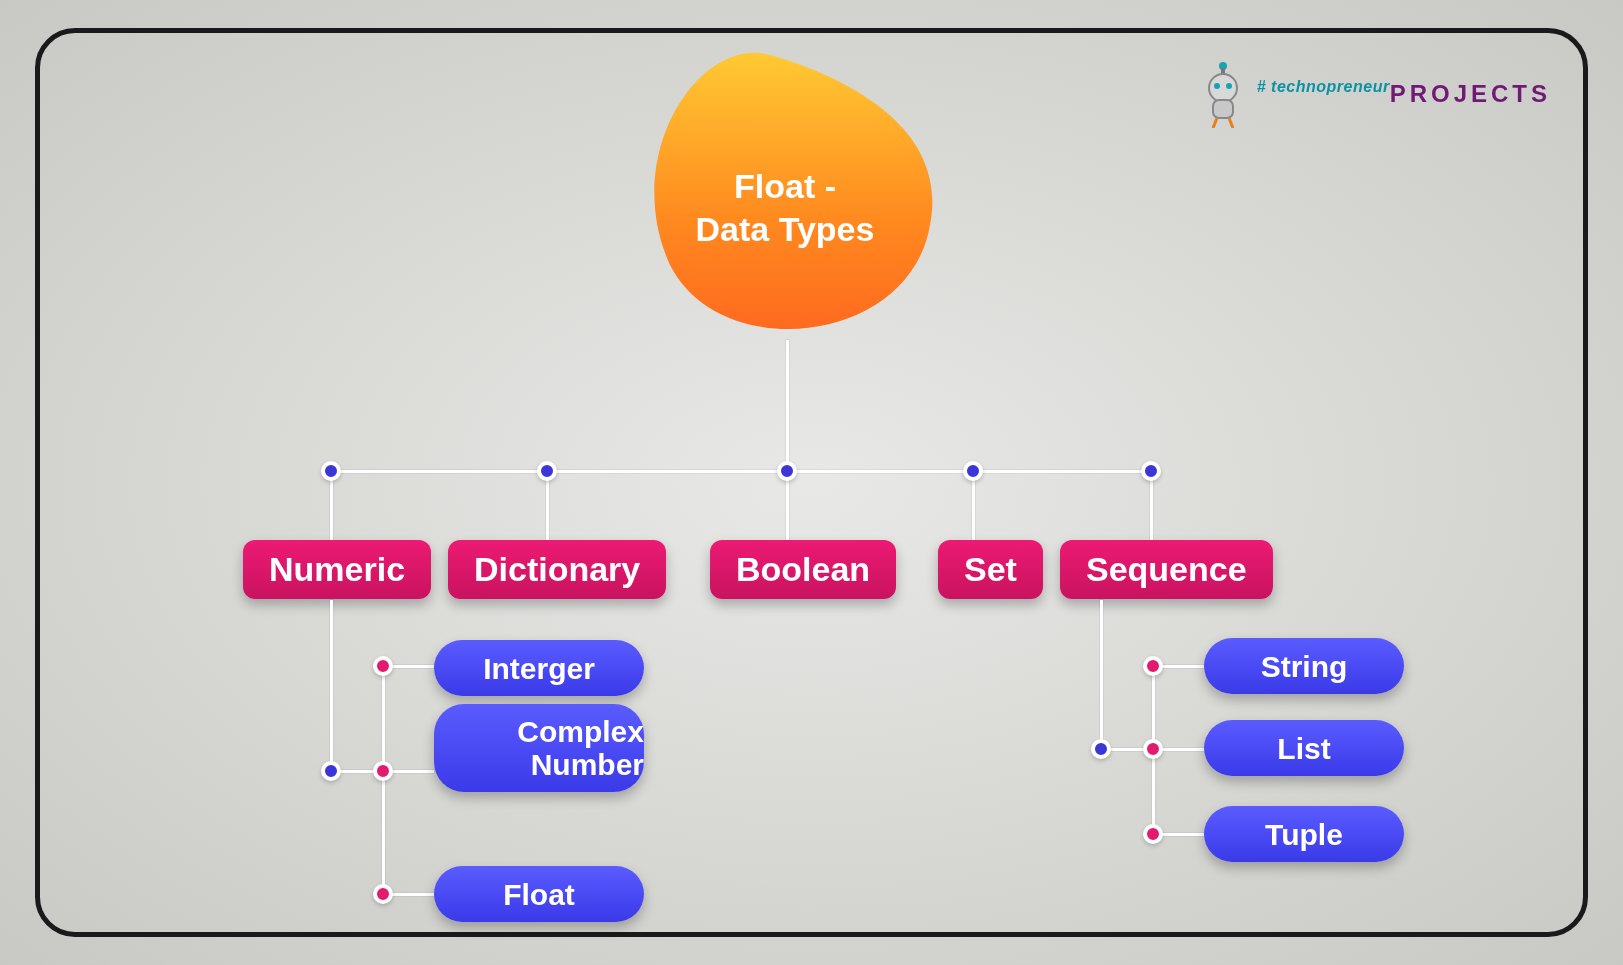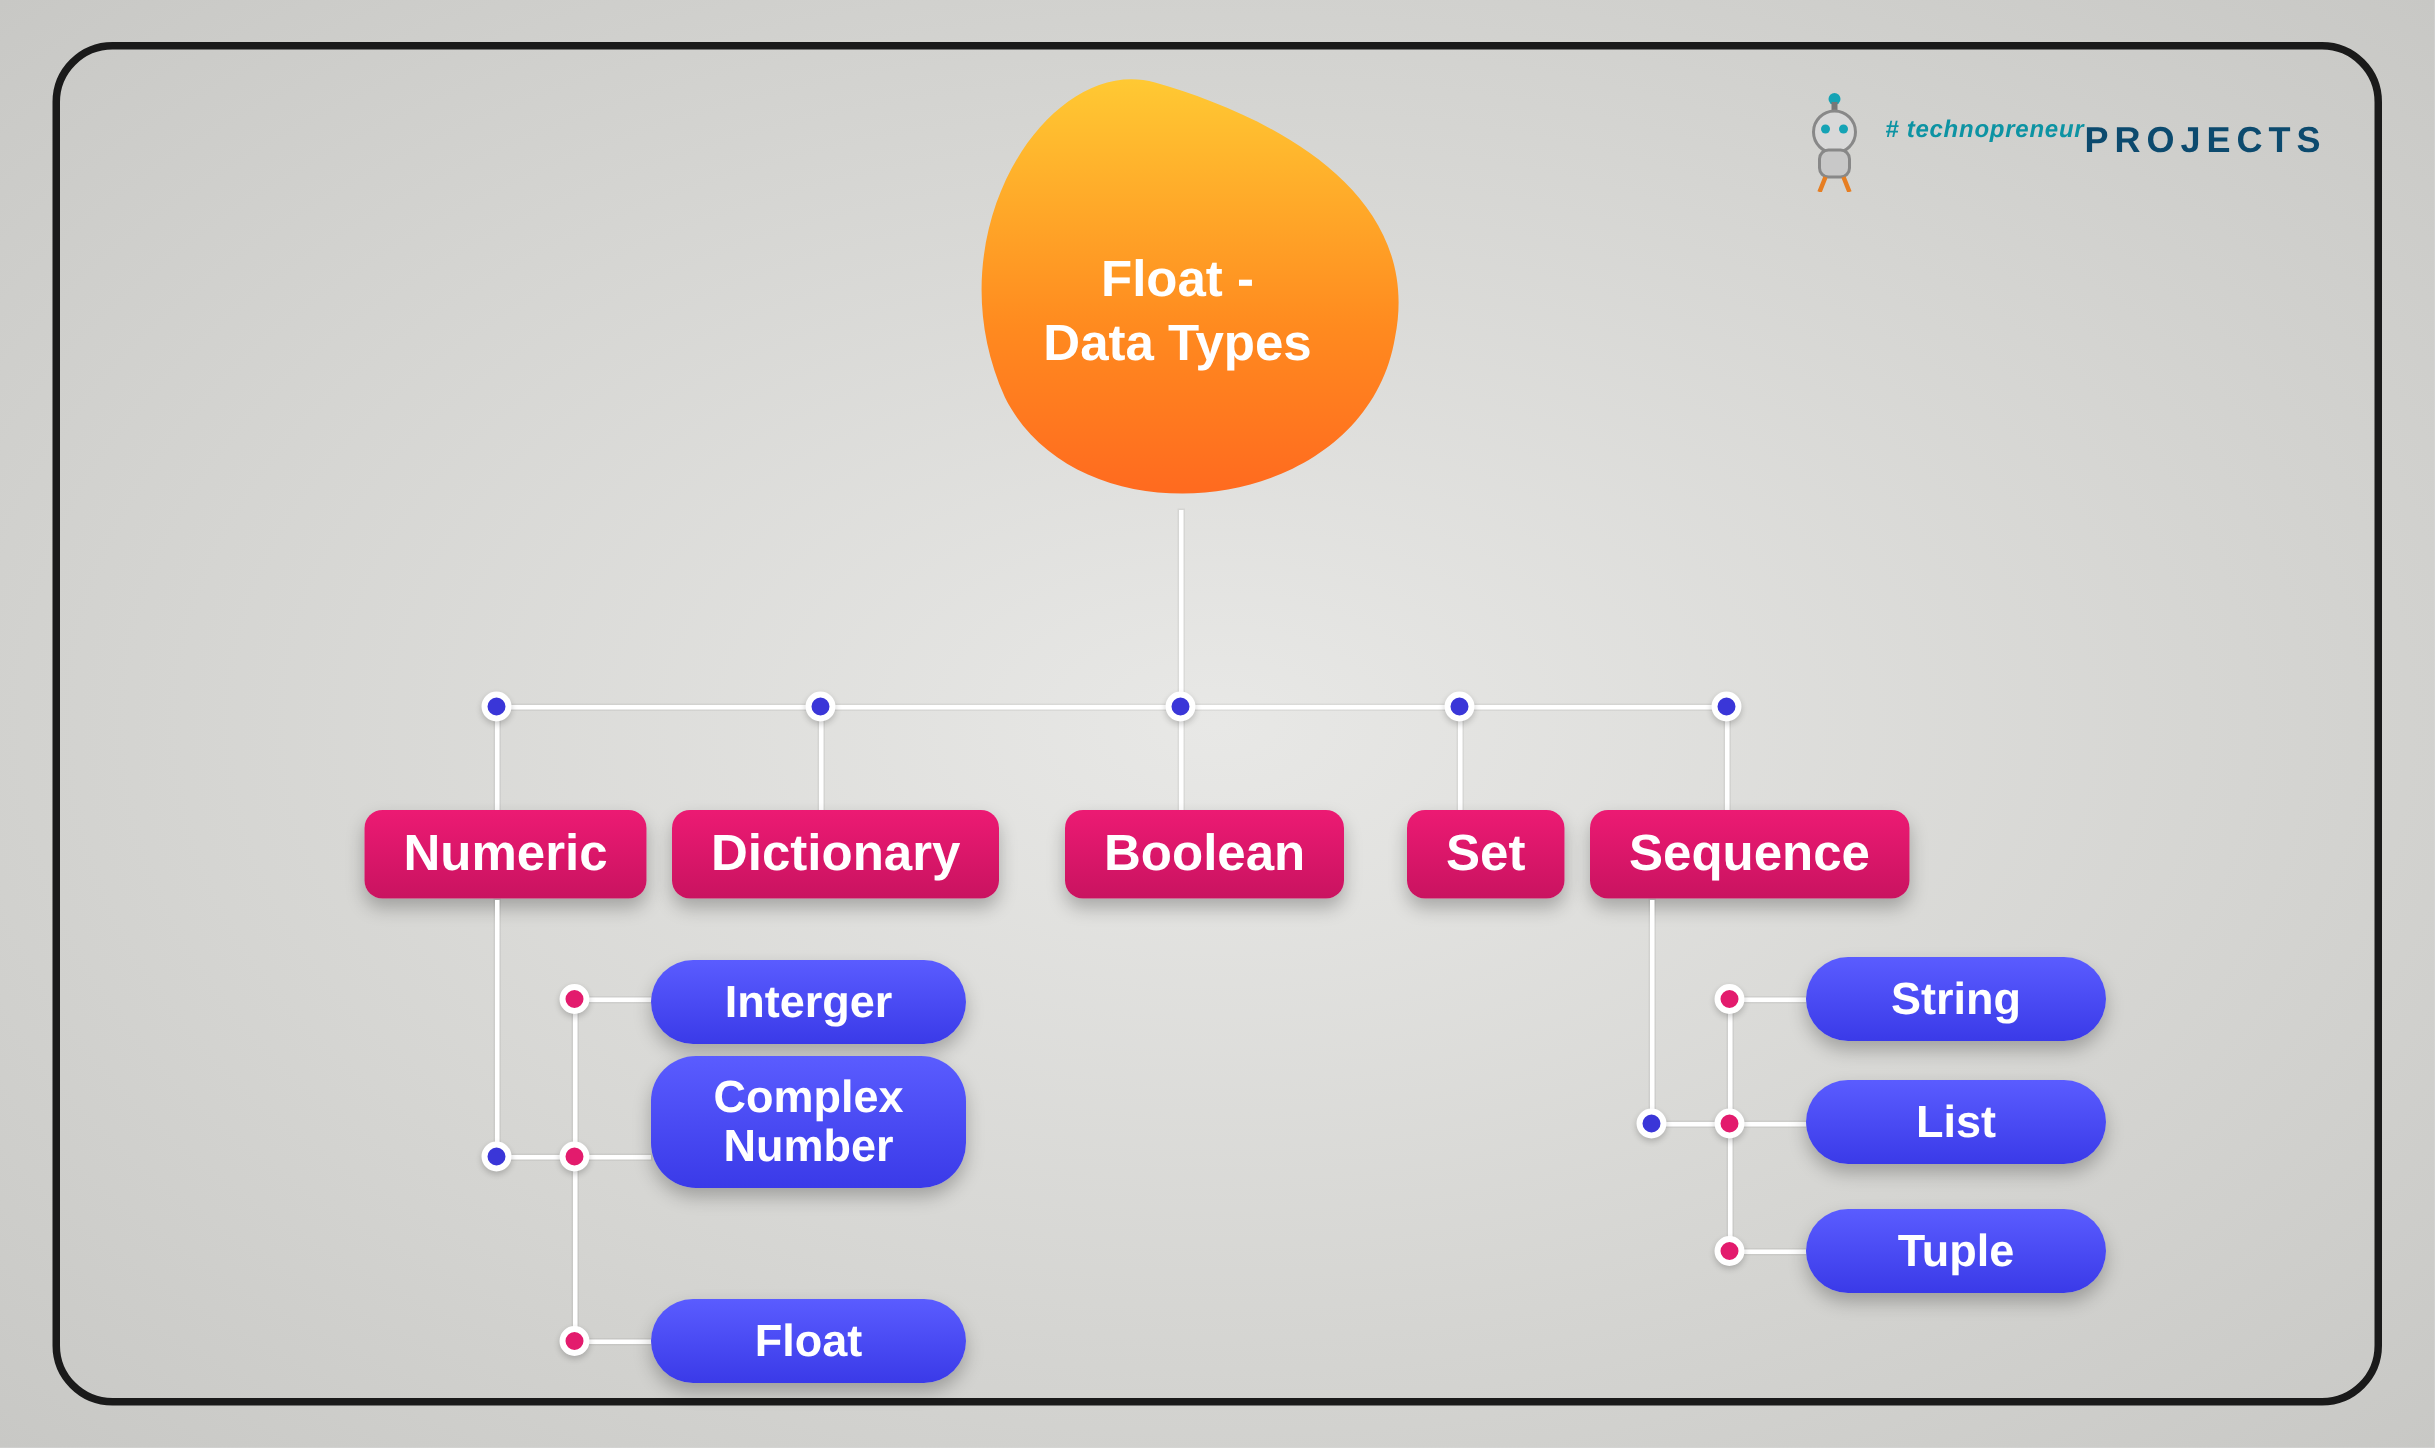--- a/index.html
+++ b/index.html
@@ -51,21 +51,21 @@
   }
   .logo-eng {
     background: #15a3b5;
     color: #fff;
     font-weight: 800;
     font-size: 28px;
     padding: 4px 14px;
     letter-spacing: 2px;
   }
   .logo-proj {
-    color: #0c4a6e;
+    color: #701a75;
     font-weight: 800;
     font-size: 24px;
     letter-spacing: 4px;
     margin-top: 2px;
   }
   
   .blob {
     position: absolute;
     left: 580px; top: 45px;
     width: 370px; height: 310px;
@@ -112,21 +112,21 @@
     position: absolute;
     background: linear-gradient(180deg,#5a5cff 0%,#3a3ae8 100%);
     color: #fff;
     font-size: 30px;
     font-weight: 700;
     border-radius: 30px;
     box-shadow: 0 6px 12px rgba(0,0,0,.25);
     display: flex;
     align-items: center;
     justify-content: center;
-    text-align: center;
+    text-align: right;
     line-height: 1.1;
   }
 </style>
 </head>
 <body>
 
 <div class="frame"></div>
 
 <div class="logo">
   <div class="robot-icon">

